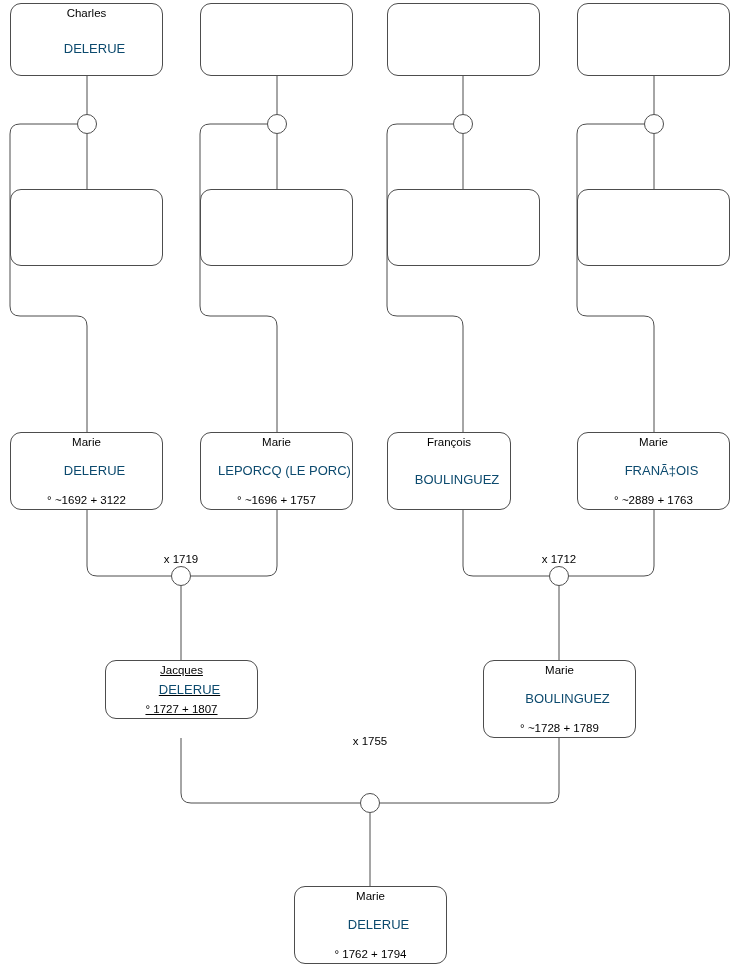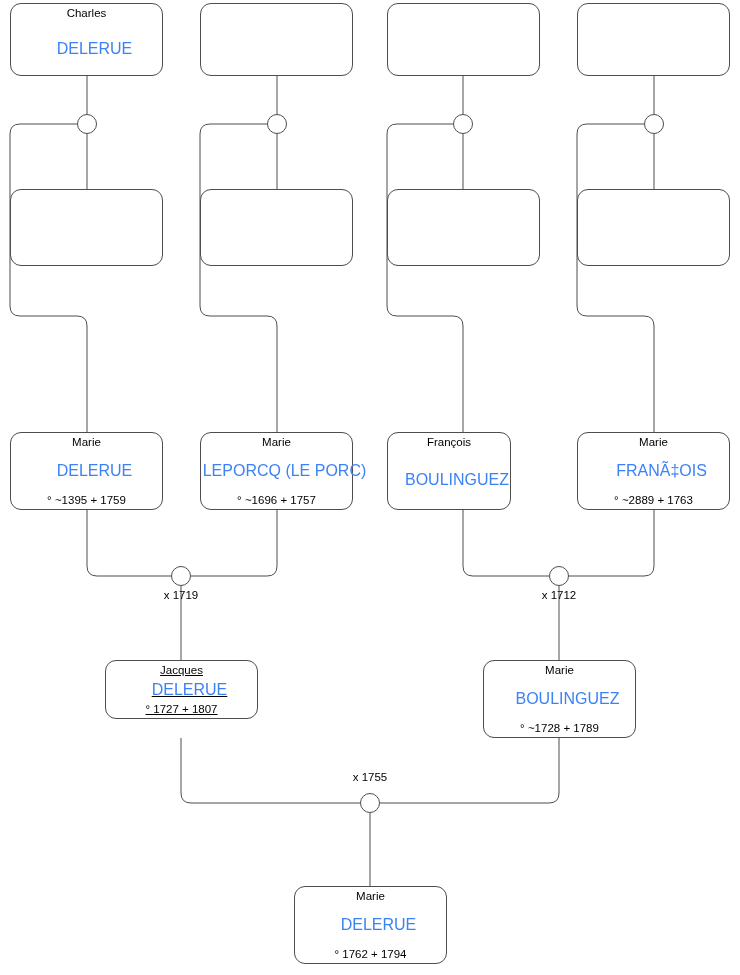--- a/index.html
+++ b/index.html
@@ -39,23 +39,23 @@
     padding-top: 1px;
     z-index: 3;
   }
   .person-box .given {
     font-size: 11.5px;
     line-height: 17px;
     color: #000000;
     white-space: nowrap;
   }
   .person-box .surname {
-    font-size: 16px;
+    font-size: 13px;
     line-height: 18px;
-    color: #3b82f6;
+    color: #0c4a6e;
     white-space: nowrap;
     margin-left: 16px;
   }
   .person-box .dates {
     font-size: 11.5px;
     line-height: 18px;
     color: #000000;
     white-space: nowrap;
   }
   .union-node {
@@ -69,21 +69,20 @@
     z-index: 4;
   }
   .union-label {
     position: absolute;
     font-size: 11.5px;
     line-height: 14px;
     color: #000000;
     white-space: nowrap;
     z-index: 4;
     text-align: center;
-    margin-top: 36px;
   }
 </style>
 </head>
 <body>
 
 <div id="tree-canvas">
 
   <svg id="wires" viewBox="0 0 740 975" width="740" height="975" xmlns="http://www.w3.org/2000/svg">
       <path d="M87,76 L87,114" fill="none" stroke="#4d4d4d" stroke-width="1"></path>
       <path d="M87,134 L87,189" fill="none" stroke="#4d4d4d" stroke-width="1"></path>
@@ -146,21 +145,21 @@
   </div>
   <div class="person-box" style="left: 577px; top: 189px; width: 153px; height: 77px;">
     <span class="given"></span>
     <span class="surname"></span>
     <span class="dates"></span>
   </div>
 
   <div class="person-box" style="left: 10px; top: 432px; width: 153px; height: 78px;">
     <span class="given">Marie</span>
     <span class="surname">DELERUE</span>
-    <span class="dates">° ~1395 + 1759</span>
+    <span class="dates">° ~1692 + 3122</span>
   </div>
   <div class="person-box" style="left: 200px; top: 432px; width: 153px; height: 78px;">
     <span class="given">Marie</span>
     <span class="surname">LEPORCQ (LE PORC)</span>
     <span class="dates">° ~1696 + 1757</span>
   </div>
   <div class="person-box" style="left: 387px; top: 432px; width: 124px; height: 78px;">
     <span class="given">François</span>
     <span class="surname">BOULINGUEZ</span>
     <span class="dates"></span>

